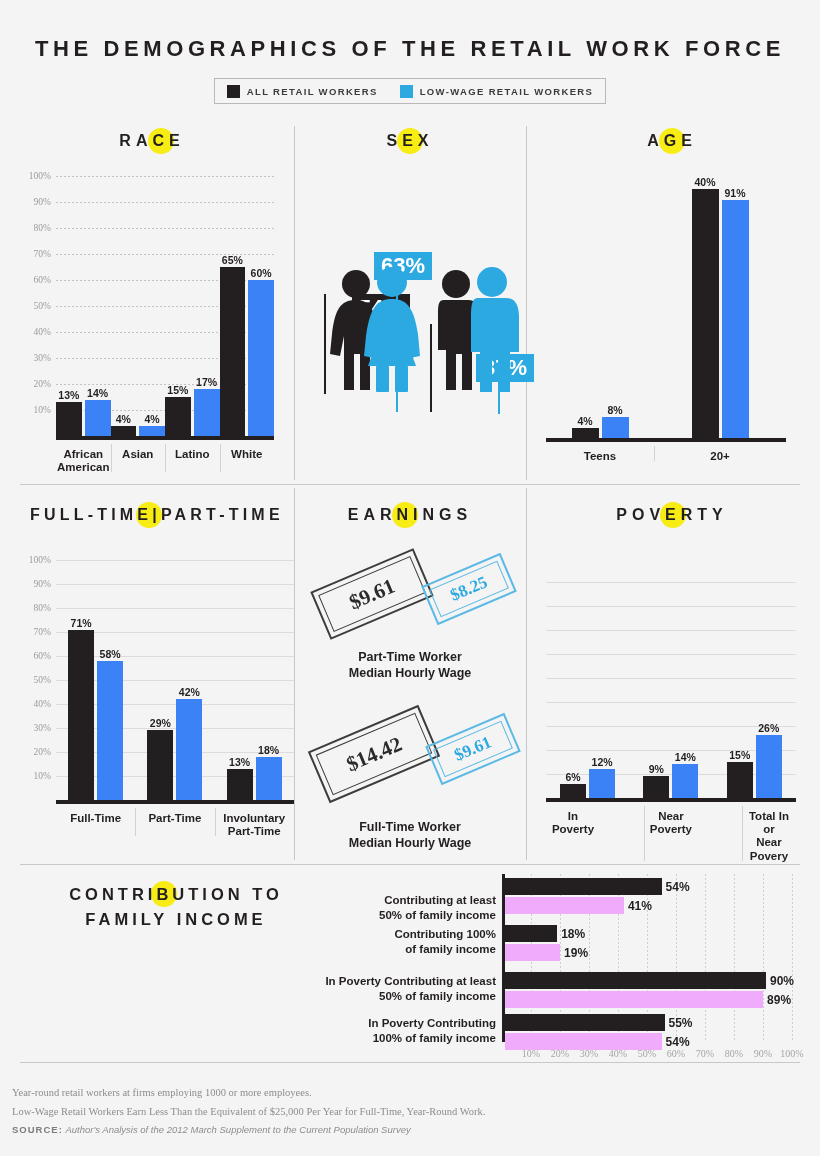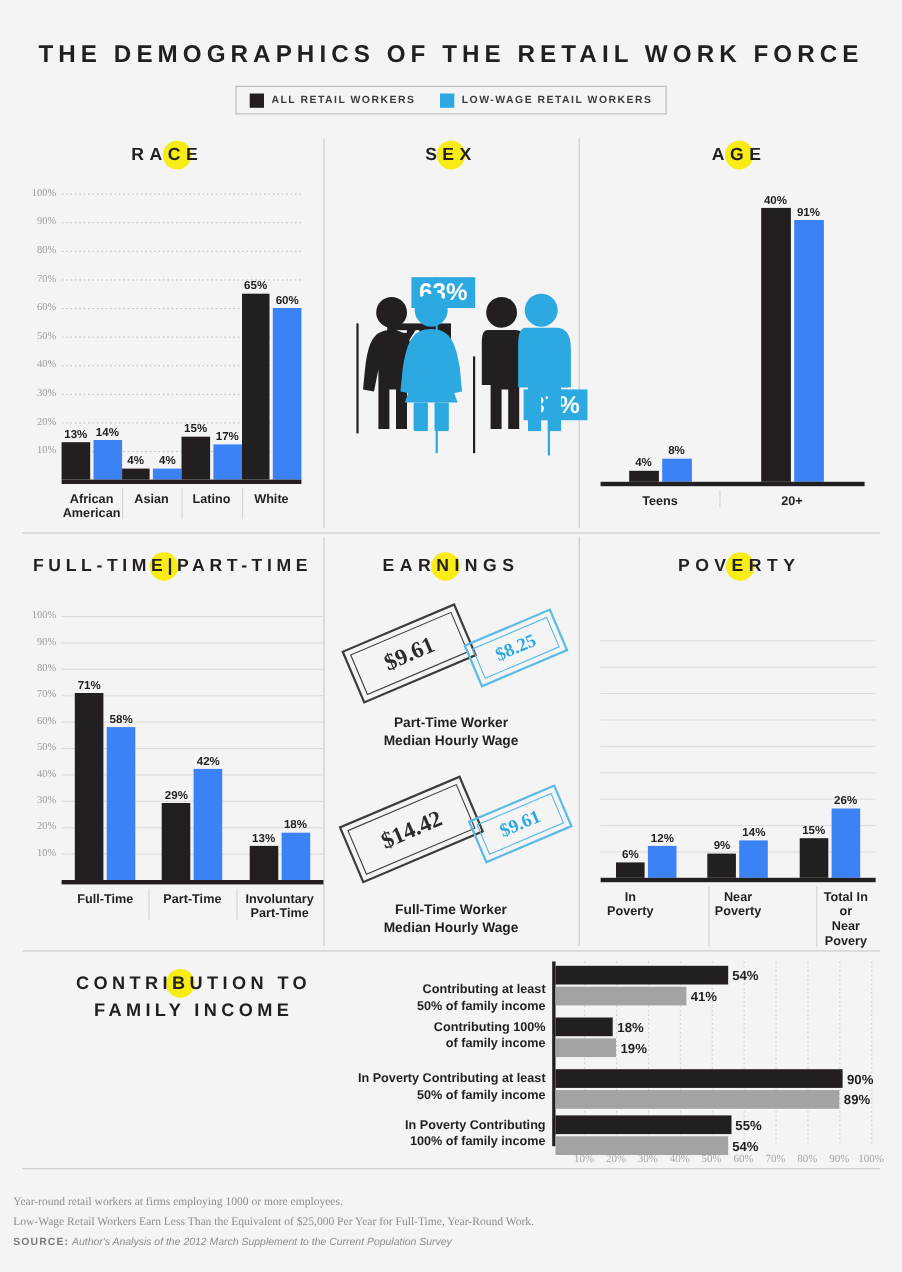--- a/index.html
+++ b/index.html
@@ -105,21 +105,21 @@
      color: #2b2b2b; position: relative; z-index: 2; }
   .bill.blue .amt { color: #2ca9e0; }
   .earnlabel { position: absolute; width: 100%; text-align: center;
      font-size: 12.5px; font-weight: bold; line-height: 1.25; color: #231f20; }
 
   
   .hbarsection { position: absolute; }
   .hlabel { text-align: right; font-size: 11.5px; font-weight: bold; line-height: 1.3; color: #231f20; }
   .hbar { height: 17px; position: relative; }
   .hbar.black { background: #231f20; }
-  .hbar.blue { background: #a3a3a3; }
+  .hbar.blue { background: #f0abfc; }
   .hval { position: absolute; left: 100%; top: 50%; transform: translateY(-50%);
      margin-left: 4px; font-size: 12px; font-weight: bold; color: #231f20; }
   .hgrid { position: absolute; top: 0; bottom: 0; width: 1px;
      background-image: linear-gradient(to bottom, #cfcfcf 50%, transparent 50%);
      background-size: 1px 4px; }
   .hgrid.axis0 { background: #231f20; background-image: none; width: 3px; }
   .htick { position: absolute; font-family: "Liberation Serif", serif; font-size: 10px;
      color: #a6a6a6; transform: translateX(-50%); }
 
   
@@ -208,21 +208,21 @@
               <span class="vval">4%</span>
             </div>
             <div class="bar blue" style="width:27px; height:10.4px;">
               <span class="vval">4%</span>
             </div>
           </div>
           <div class="group" style="width:25%; height:100%;">
             <div class="bar black" style="width:27px; height:39px;">
               <span class="vval">15%</span>
             </div>
-            <div class="bar blue" style="width:27px; height:32px;">
+            <div class="bar blue" style="width:27px; height:47px;">
               <span class="vval">17%</span>
             </div>
           </div>
           <div class="group" style="width:25%; height:100%;">
             <div class="bar black" style="width:27px; height:169px;">
               <span class="vval">65%</span>
             </div>
             <div class="bar blue" style="width:27px; height:156px;">
               <span class="vval">60%</span>
             </div>

